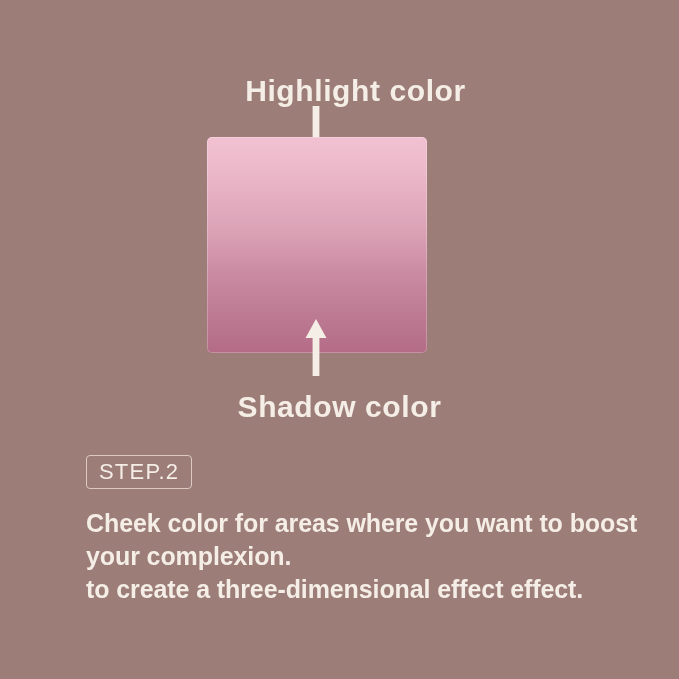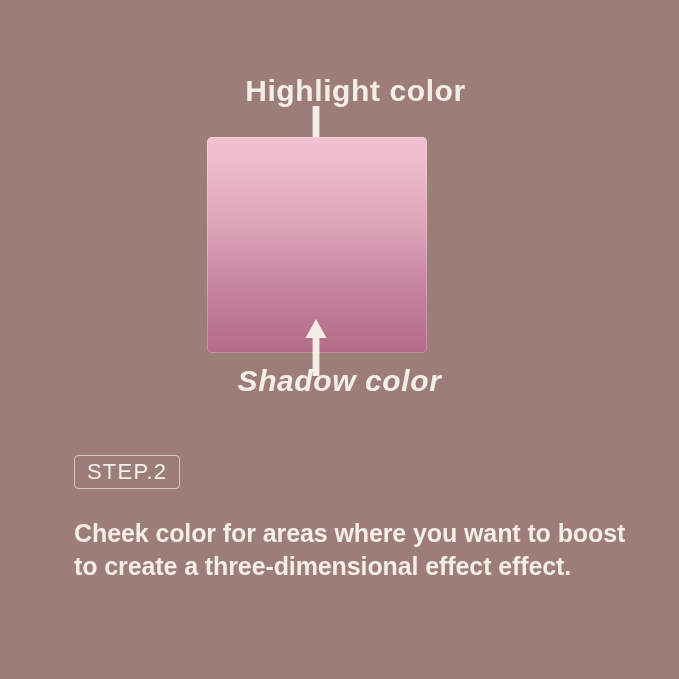--- a/index.html
+++ b/index.html
@@ -37,21 +37,21 @@
     text-align: center;
     color: #f5eee7;
     font-size: 30px;
     font-weight: 700;
     letter-spacing: 0.6px;
     line-height: 1.1;
     white-space: nowrap;
   }
 
   .label-highlight { top: 74px; left: 16px; }
-  .label-shadow    { top: 364px; left: 0; font-style: italic; }
+  .label-shadow    { top: 390px; left: 0; }
 
   .color-swatch {
     position: absolute;
     left: 207px;
     top: 137px;
     width: 220px;
     height: 216px;
     border-radius: 5px;
     background: linear-gradient(
       to bottom,
@@ -72,39 +72,39 @@
     width: 26px;
     height: 58px;
   }
   .arrow svg { display: block; width: 26px; height: 58px; }
   .arrow-down { top: 106px; }
   .arrow-up   { top: 318px; }
 
   
   .step-block {
     position: absolute;
-    left: 74px;
+    left: 86px;
     top: 455px;
     width: 560px;
   }
 
   .step-badge {
     display: inline-block;
     border: 1.6px solid #ddc9c2;
     border-radius: 4px;
     color: #f5eee7;
     font-size: 22px;
     font-weight: 400;
     letter-spacing: 1.2px;
     padding: 3px 12px 4px 12px;
     line-height: 1.15;
   }
 
   .step-text {
-    margin-top: 28px;
+    margin-top: 18px;
     color: #f5eee7;
     font-size: 25px;
     font-weight: 700;
     line-height: 1.32;
     letter-spacing: -0.1px;
   }
   .step-text p { margin: 0; white-space: nowrap; }
 </style>
 </head>
 <body>
@@ -130,17 +130,18 @@
     </div>
 
     <div class="label label-shadow">Shadow color</div>
   </div>
 
   <div class="step-block">
     <div class="step-badge">STEP.2</div>
 
     <div class="step-text">
       <p>Cheek color for areas where you want to boost</p>
+      <p>your complexion.</p>
       <p>to create a three-dimensional effect effect.</p>
     </div>
   </div>
 
 </div>
 
 </body></html>

